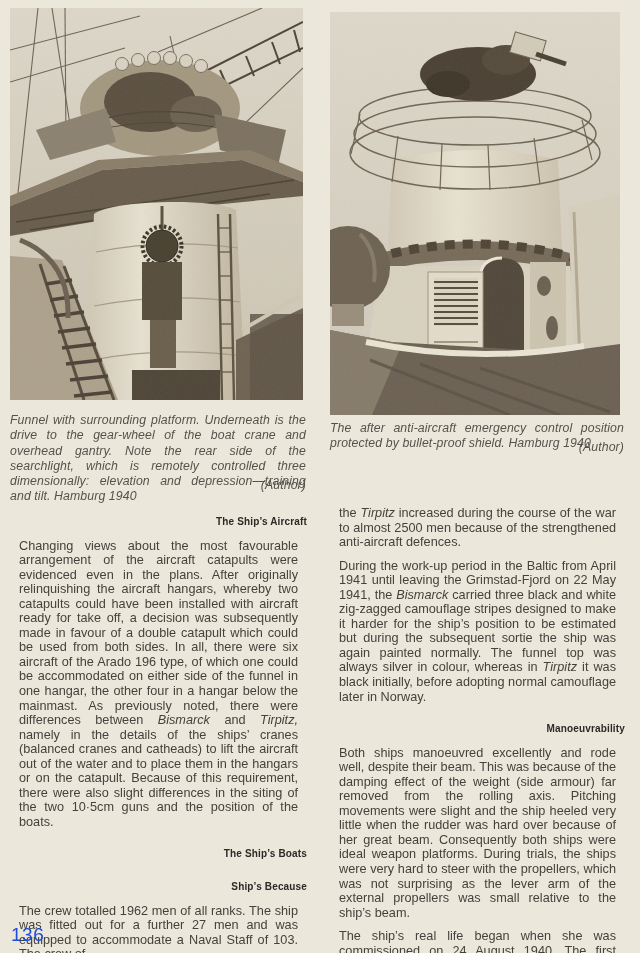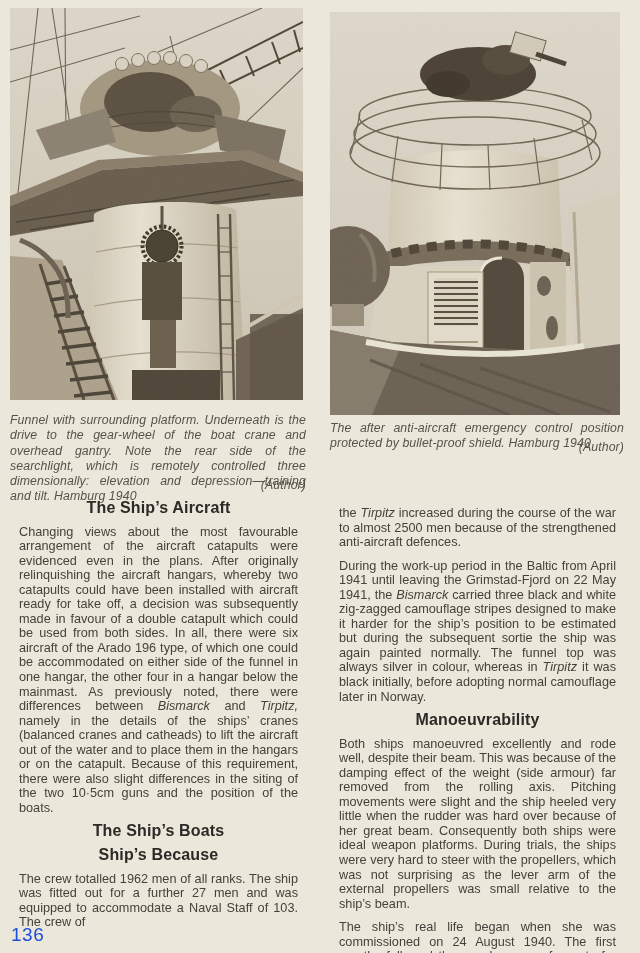--- a/index.html
+++ b/index.html
@@ -24,22 +24,22 @@
   #caption-right{left:330px;top:421px;width:294px;height:34px;}
   .caption .credit{position:absolute;right:0;bottom:0;font-style:italic;}
   .textcol{
     position:absolute;top:497px;font-size:12.7px;line-height:14.55px;
     text-align:justify;color:var(--text,#45423c);
   }
   #textcol-left{left:10px;width:297px;}
   #textcol-right{left:330px;width:295px;}
   .text-section{margin:0 0 9px 0;}
   .section-heading{
-    font-size:16px;font-weight:bold;color:var(--heading,#2c2a26);
-    margin:4px 0 2px 0;letter-spacing:.15px;text-align:center;
+    font-size:10px;font-weight:bold;color:var(--heading,#2c2a26);
+    margin:18px 0 2px 0;letter-spacing:.15px;text-align:right;
   }
   .body-para{margin:9px;}
   .body-para .it{font-style:italic;}
   #page-number{
     position:absolute;left:11px;top:924px;font-size:19px;color:#1d4ed8;
     letter-spacing:.5px;
   }
 </style>
 </head>
 <body>

